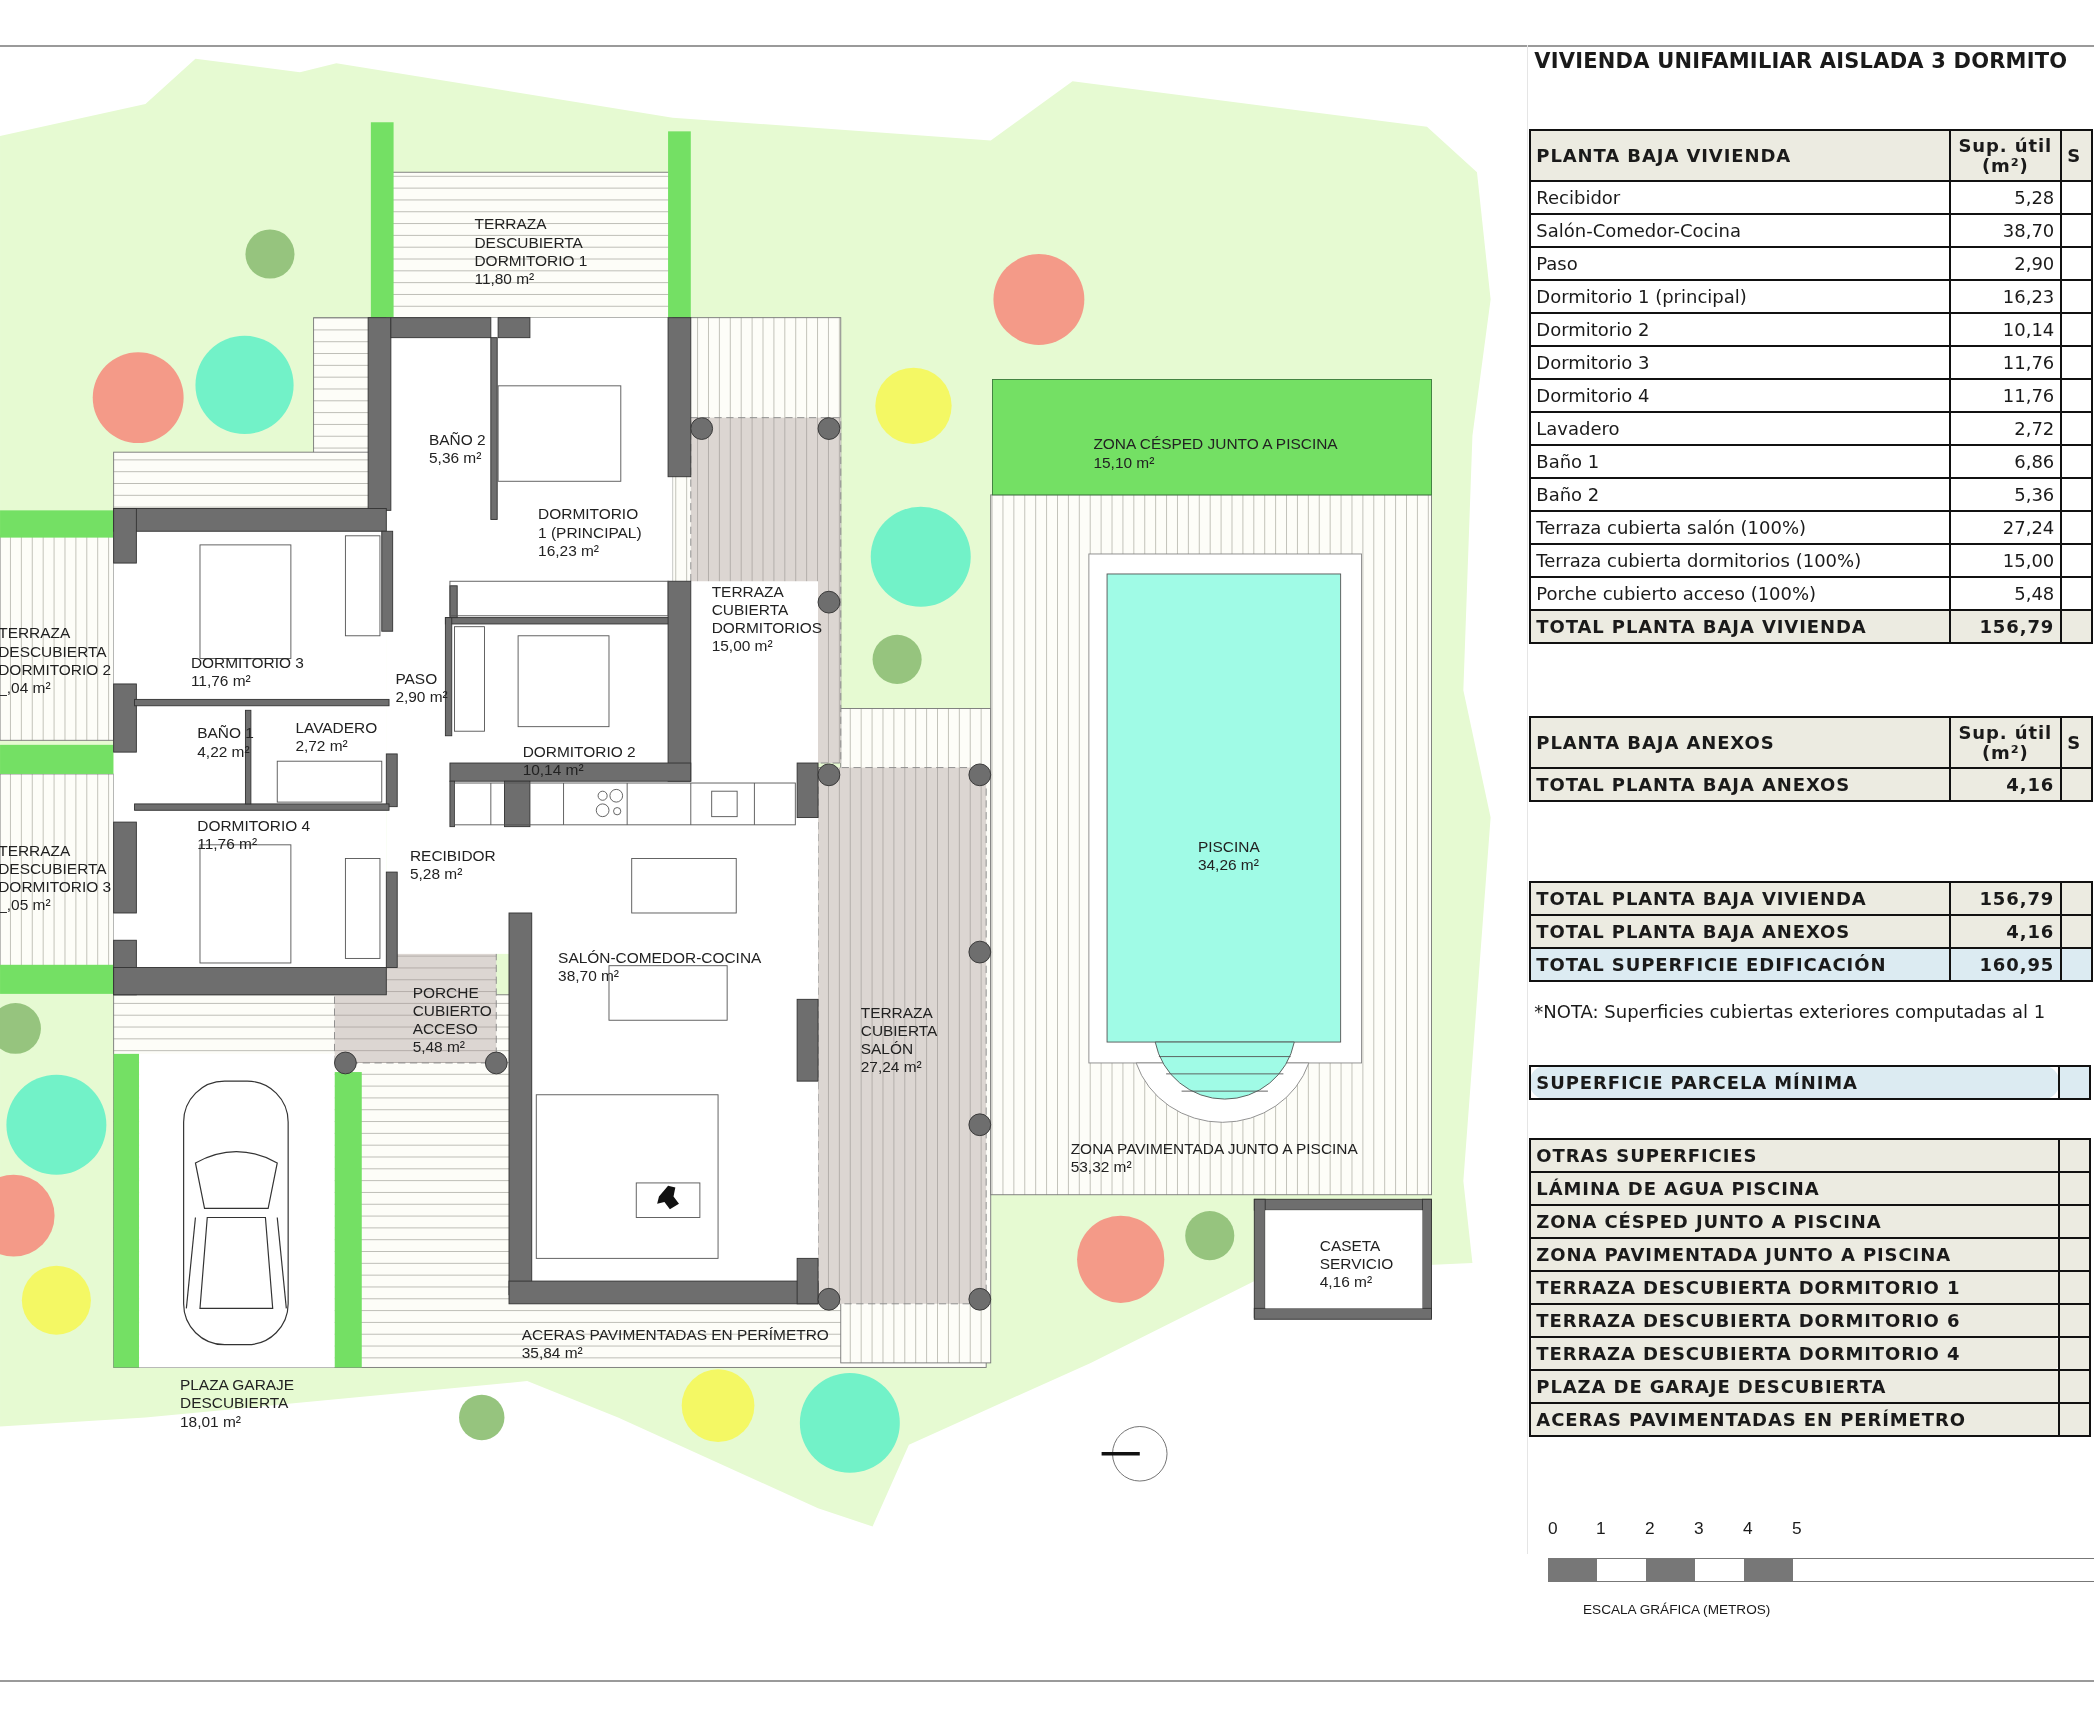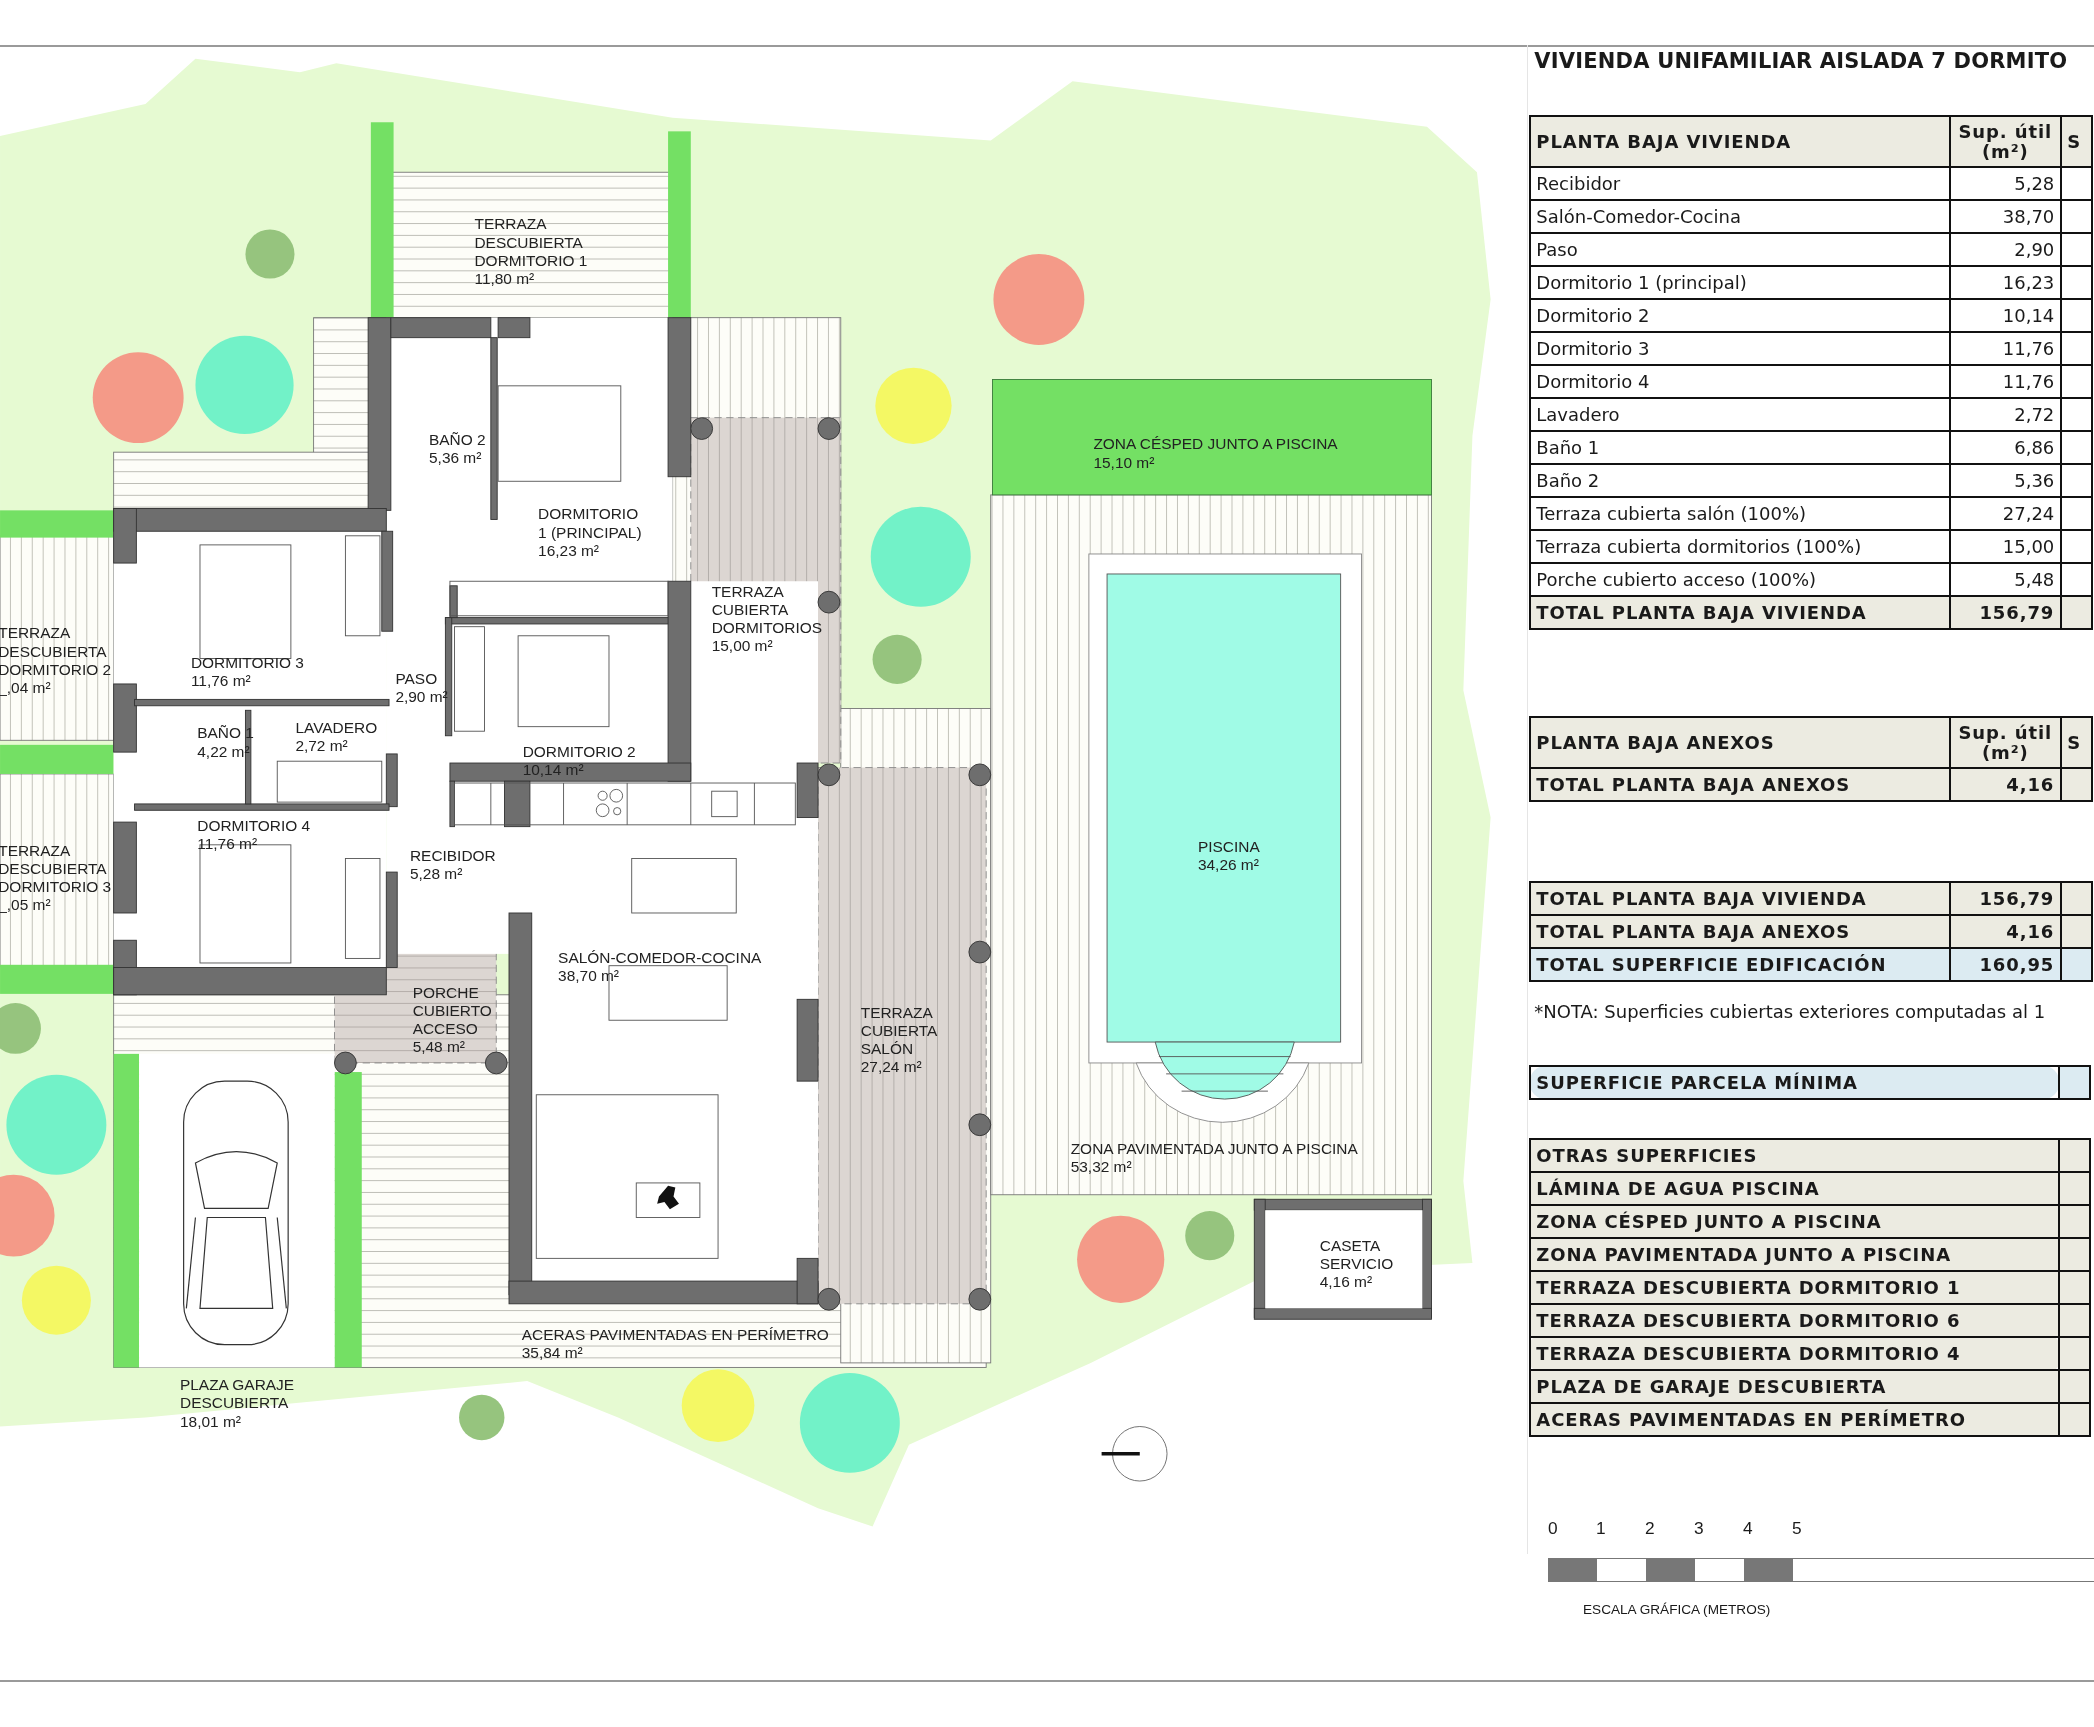--- a/index.html
+++ b/index.html
@@ -231,23 +231,23 @@
     <text class="lbl" x="947" y="1120"><tspan x="947">TERRAZA</tspan><tspan x="947" dy="20">CUBIERTA</tspan><tspan x="947" dy="20">SALÓN</tspan><tspan x="947" dy="20">27,24 m²</tspan></text>
     <text class="lbl" x="1178" y="1270"><tspan x="1178">ZONA PAVIMENTADA JUNTO A PISCINA</tspan><tspan x="1178" dy="20">53,32 m²</tspan></text>
     <text class="lbl" x="1452" y="1377"><tspan x="1452">CASETA</tspan><tspan x="1452" dy="20">SERVICIO</tspan><tspan x="1452" dy="20">4,16 m²</tspan></text>
     <text class="lbl" x="574" y="1475"><tspan x="574">ACERAS PAVIMENTADAS EN PERÍMETRO</tspan><tspan x="574" dy="20">35,84 m²</tspan></text>
     <text class="lbl" x="198" y="1530"><tspan x="198">PLAZA GARAJE</tspan><tspan x="198" dy="20">DESCUBIERTA</tspan><tspan x="198" dy="20">18,01 m²</tspan></text>
   </g>
 </svg>
 
 <div id="panel">
   <div class="grid-bg"></div>
-  <div class="title">VIVIENDA UNIFAMILIAR AISLADA 7 DORMITO</div>
-
-  <table class="t" style="top:70px;">
+  <div class="title">VIVIENDA UNIFAMILIAR AISLADA 3 DORMITO</div>
+
+  <table class="t" style="top:84px;">
     <tbody>
         <tr class="hdr">
       <td class="name">PLANTA BAJA VIVIENDA</td>
       <td class="val"><span>Sup. útil</span><br><span>(m²)</span></td>
       <td class="ext">S</td>
     </tr>
     <tr>
           <td class="name">Recibidor</td>
           <td class="val">5,28</td>
           <td class="ext"></td>

